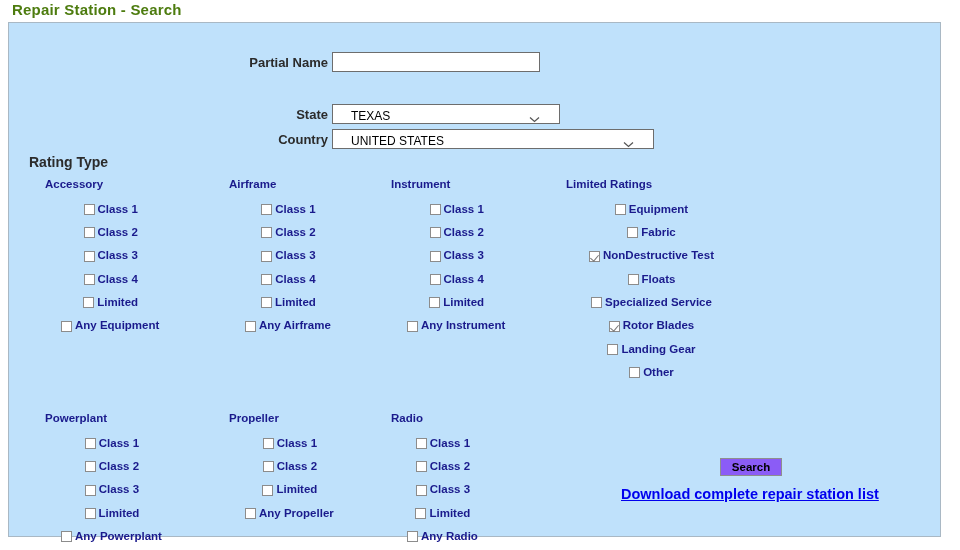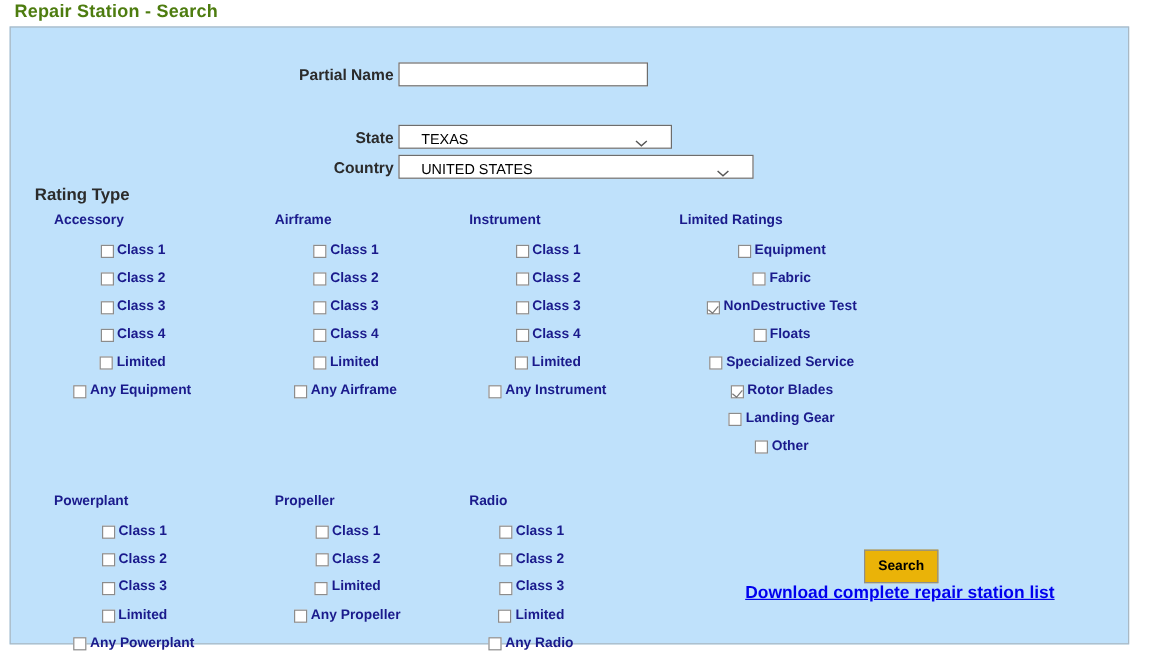--- a/index.html
+++ b/index.html
@@ -92,21 +92,21 @@
     display: flex;
     align-items: center;
     justify-content: center;
     color: #444;
   }
   .select-arrow svg { display: block; }
 
   #row-partial-name { left: 323px; top: 29px;  width: 208px; }
   #row-city         { left: 323px; top: 55px;  width: 208px; }
   #row-state        { left: 323px; top: 81px;  width: 228px; }
-  #row-country      { left: 323px; top: 106px; width: 296px; }
+  #row-country      { left: 323px; top: 106px; width: 322px; }
 
   
   #rating-type-heading {
     position: absolute;
     left: 20px;
     top: 131px;
     font-size: 14px;
     font-weight: bold;
     color: #2b2b2b;
   }
@@ -169,22 +169,22 @@
   #group-radio       { left: 382px; top: 389px; }
 
   #group-limited .check-row { margin-left: 23px; }
 
   
   #search-button {
     position: absolute;
     left: 711px;
     top: 435px;
     width: 62px;
-    height: 28px;
-    background: #eab308;
+    height: 18px;
+    background: #8b5cf6;
     border: 1px solid #8e8e8e;
     box-sizing: border-box;
     font-family: "Liberation Sans", sans-serif;
     font-size: 11.5px;
     font-weight: bold;
     color: #000000;
     display: flex;
     align-items: center;
     justify-content: center;
     cursor: pointer;

